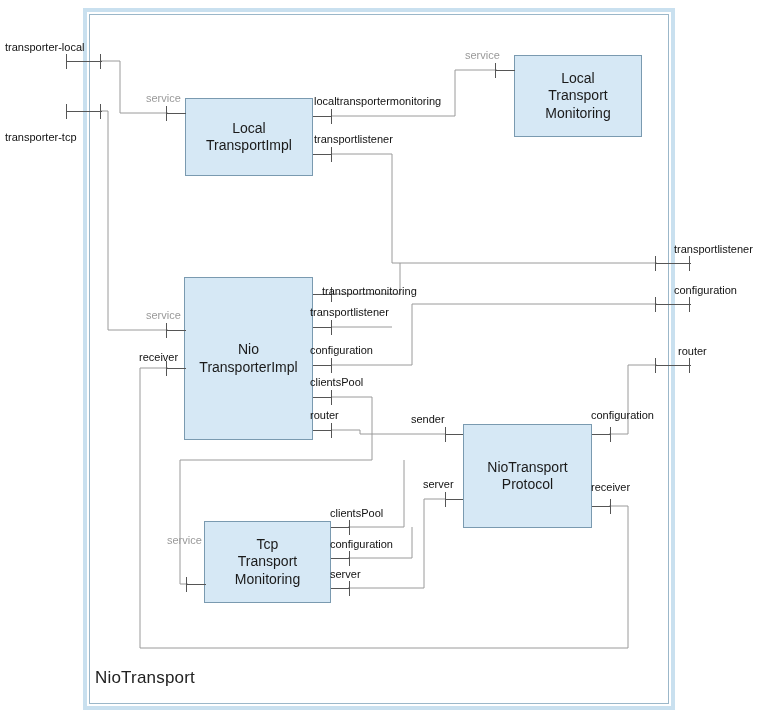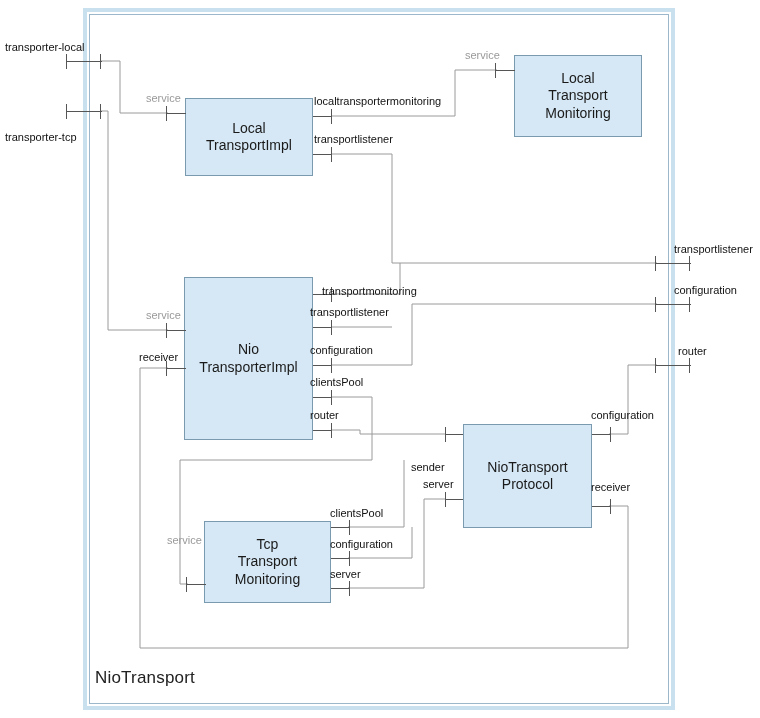--- a/index.html
+++ b/index.html
@@ -233,21 +233,21 @@
   <div class="lbl" style="left:314px;top:133px;">transportlistener</div>
 
   <div class="lbl gray" style="left:146px;top:309px;">service</div>
   <div class="lbl" style="left:139px;top:351px;">receiver</div>
   <div class="lbl" style="left:322px;top:273px;margin-top:12px;">transportmonitoring</div>
   <div class="lbl" style="left:310px;top:306px;">transportlistener</div>
   <div class="lbl" style="left:310px;top:344px;">configuration</div>
   <div class="lbl" style="left:310px;top:376px;">clientsPool</div>
   <div class="lbl" style="left:310px;top:409px;">router</div>
 
-  <div class="lbl" style="left:411px;top:413px;margin-top:48px;">sender</div>
+  <div class="lbl" style="left:411px;top:413px;">sender</div>
   <div class="lbl" style="left:423px;top:478px;">server</div>
   <div class="lbl" style="left:591px;top:409px;">configuration</div>
   <div class="lbl" style="left:591px;top:481px;">receiver</div>
 
   <div class="lbl gray" style="left:167px;top:534px;">service</div>
   <div class="lbl" style="left:330px;top:507px;">clientsPool</div>
   <div class="lbl" style="left:330px;top:538px;">configuration</div>
   <div class="lbl" style="left:330px;top:568px;">server</div>
 
   <div class="frame-title">NioTransport</div>

